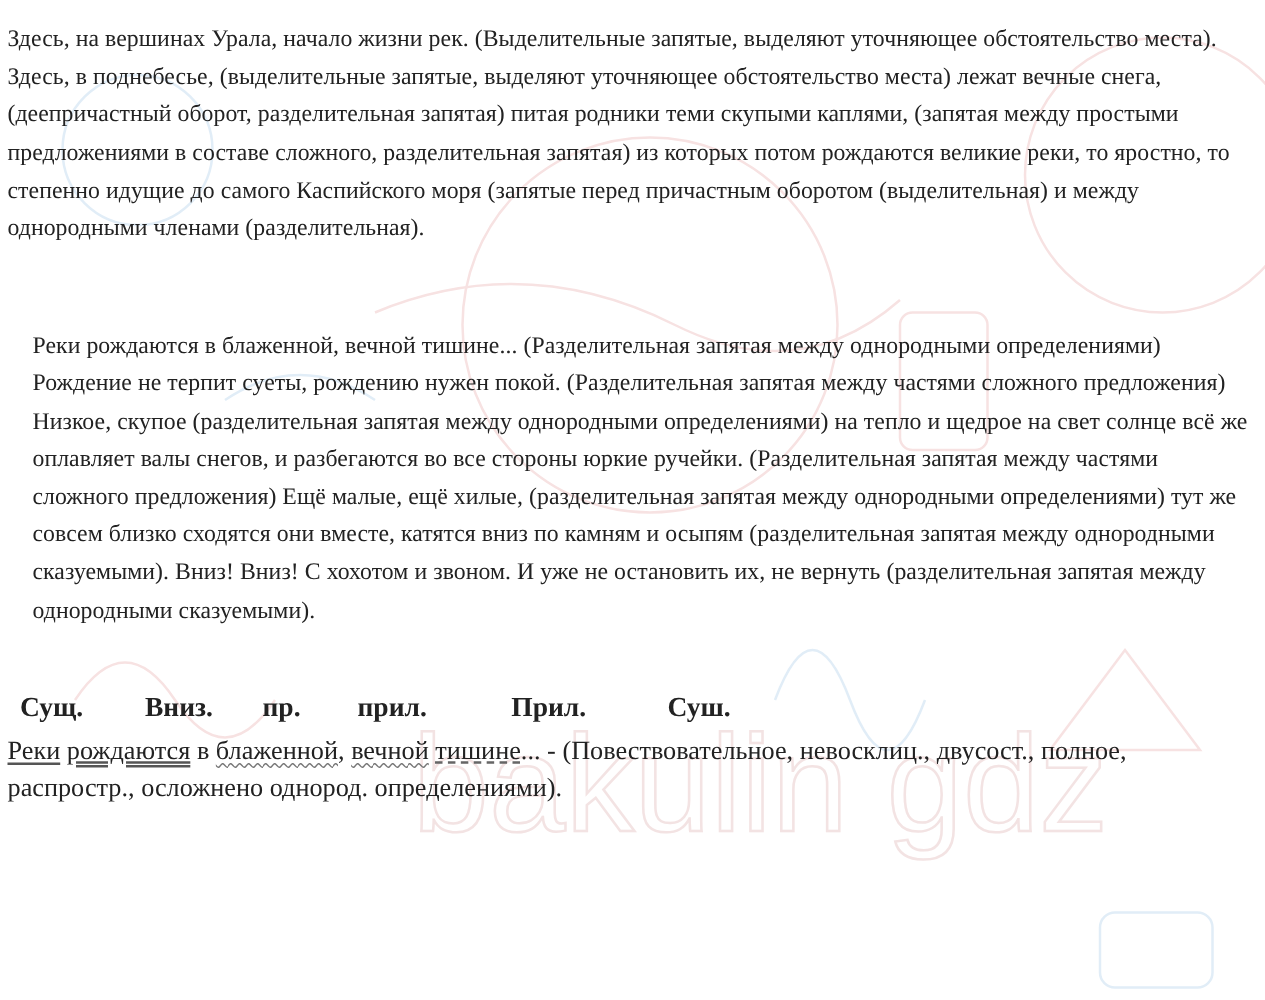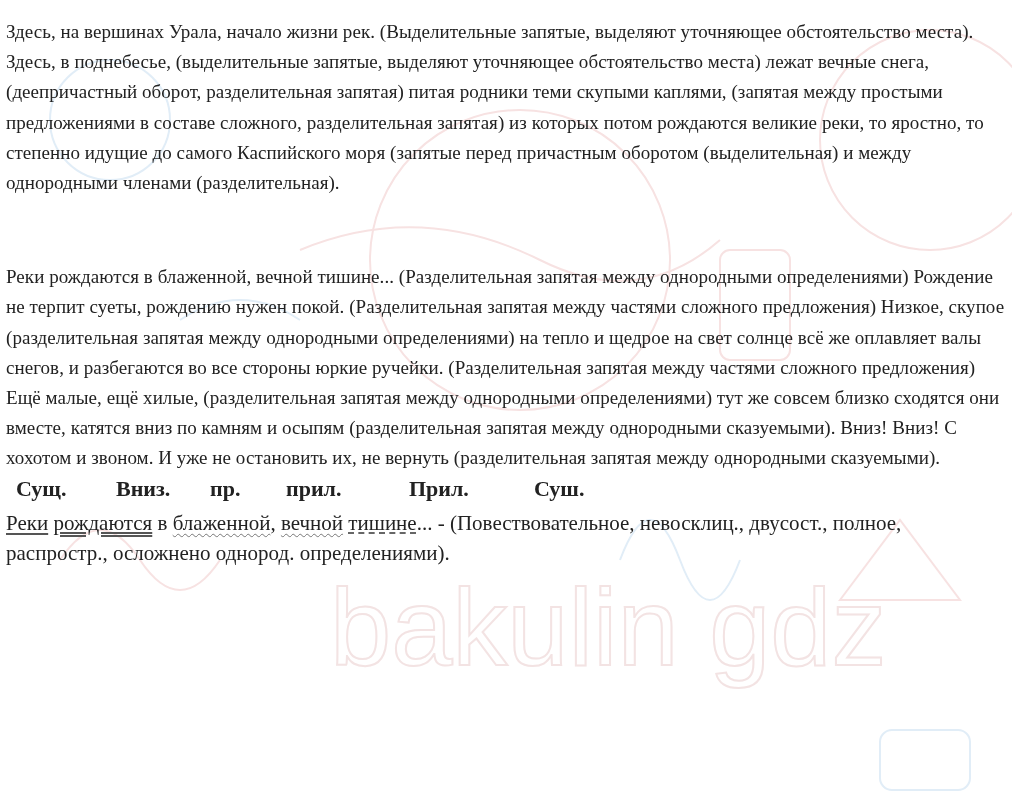--- a/index.html
+++ b/index.html
@@ -33,22 +33,23 @@
     padding-top: 1px;
     font-weight: normal;
   }
   .para {
     font-size: 19px;
     line-height: 30.2px;
     margin: 0;
     letter-spacing: 0.05px;
   }
   #para-1 { margin-top: 17px; }
-  #para-2 { margin-top: 64px; }
+  #para-2 { margin-top: 64px; margin-left: 20px; }
   .pos-row {
+    margin-top: 47px;
     font-size: 22px;
     font-weight: bold;
     line-height: 30px;
     position: relative;
     height: 30px;
   }
   .pos-row span {
     position: absolute;
     top: 0;
   }

